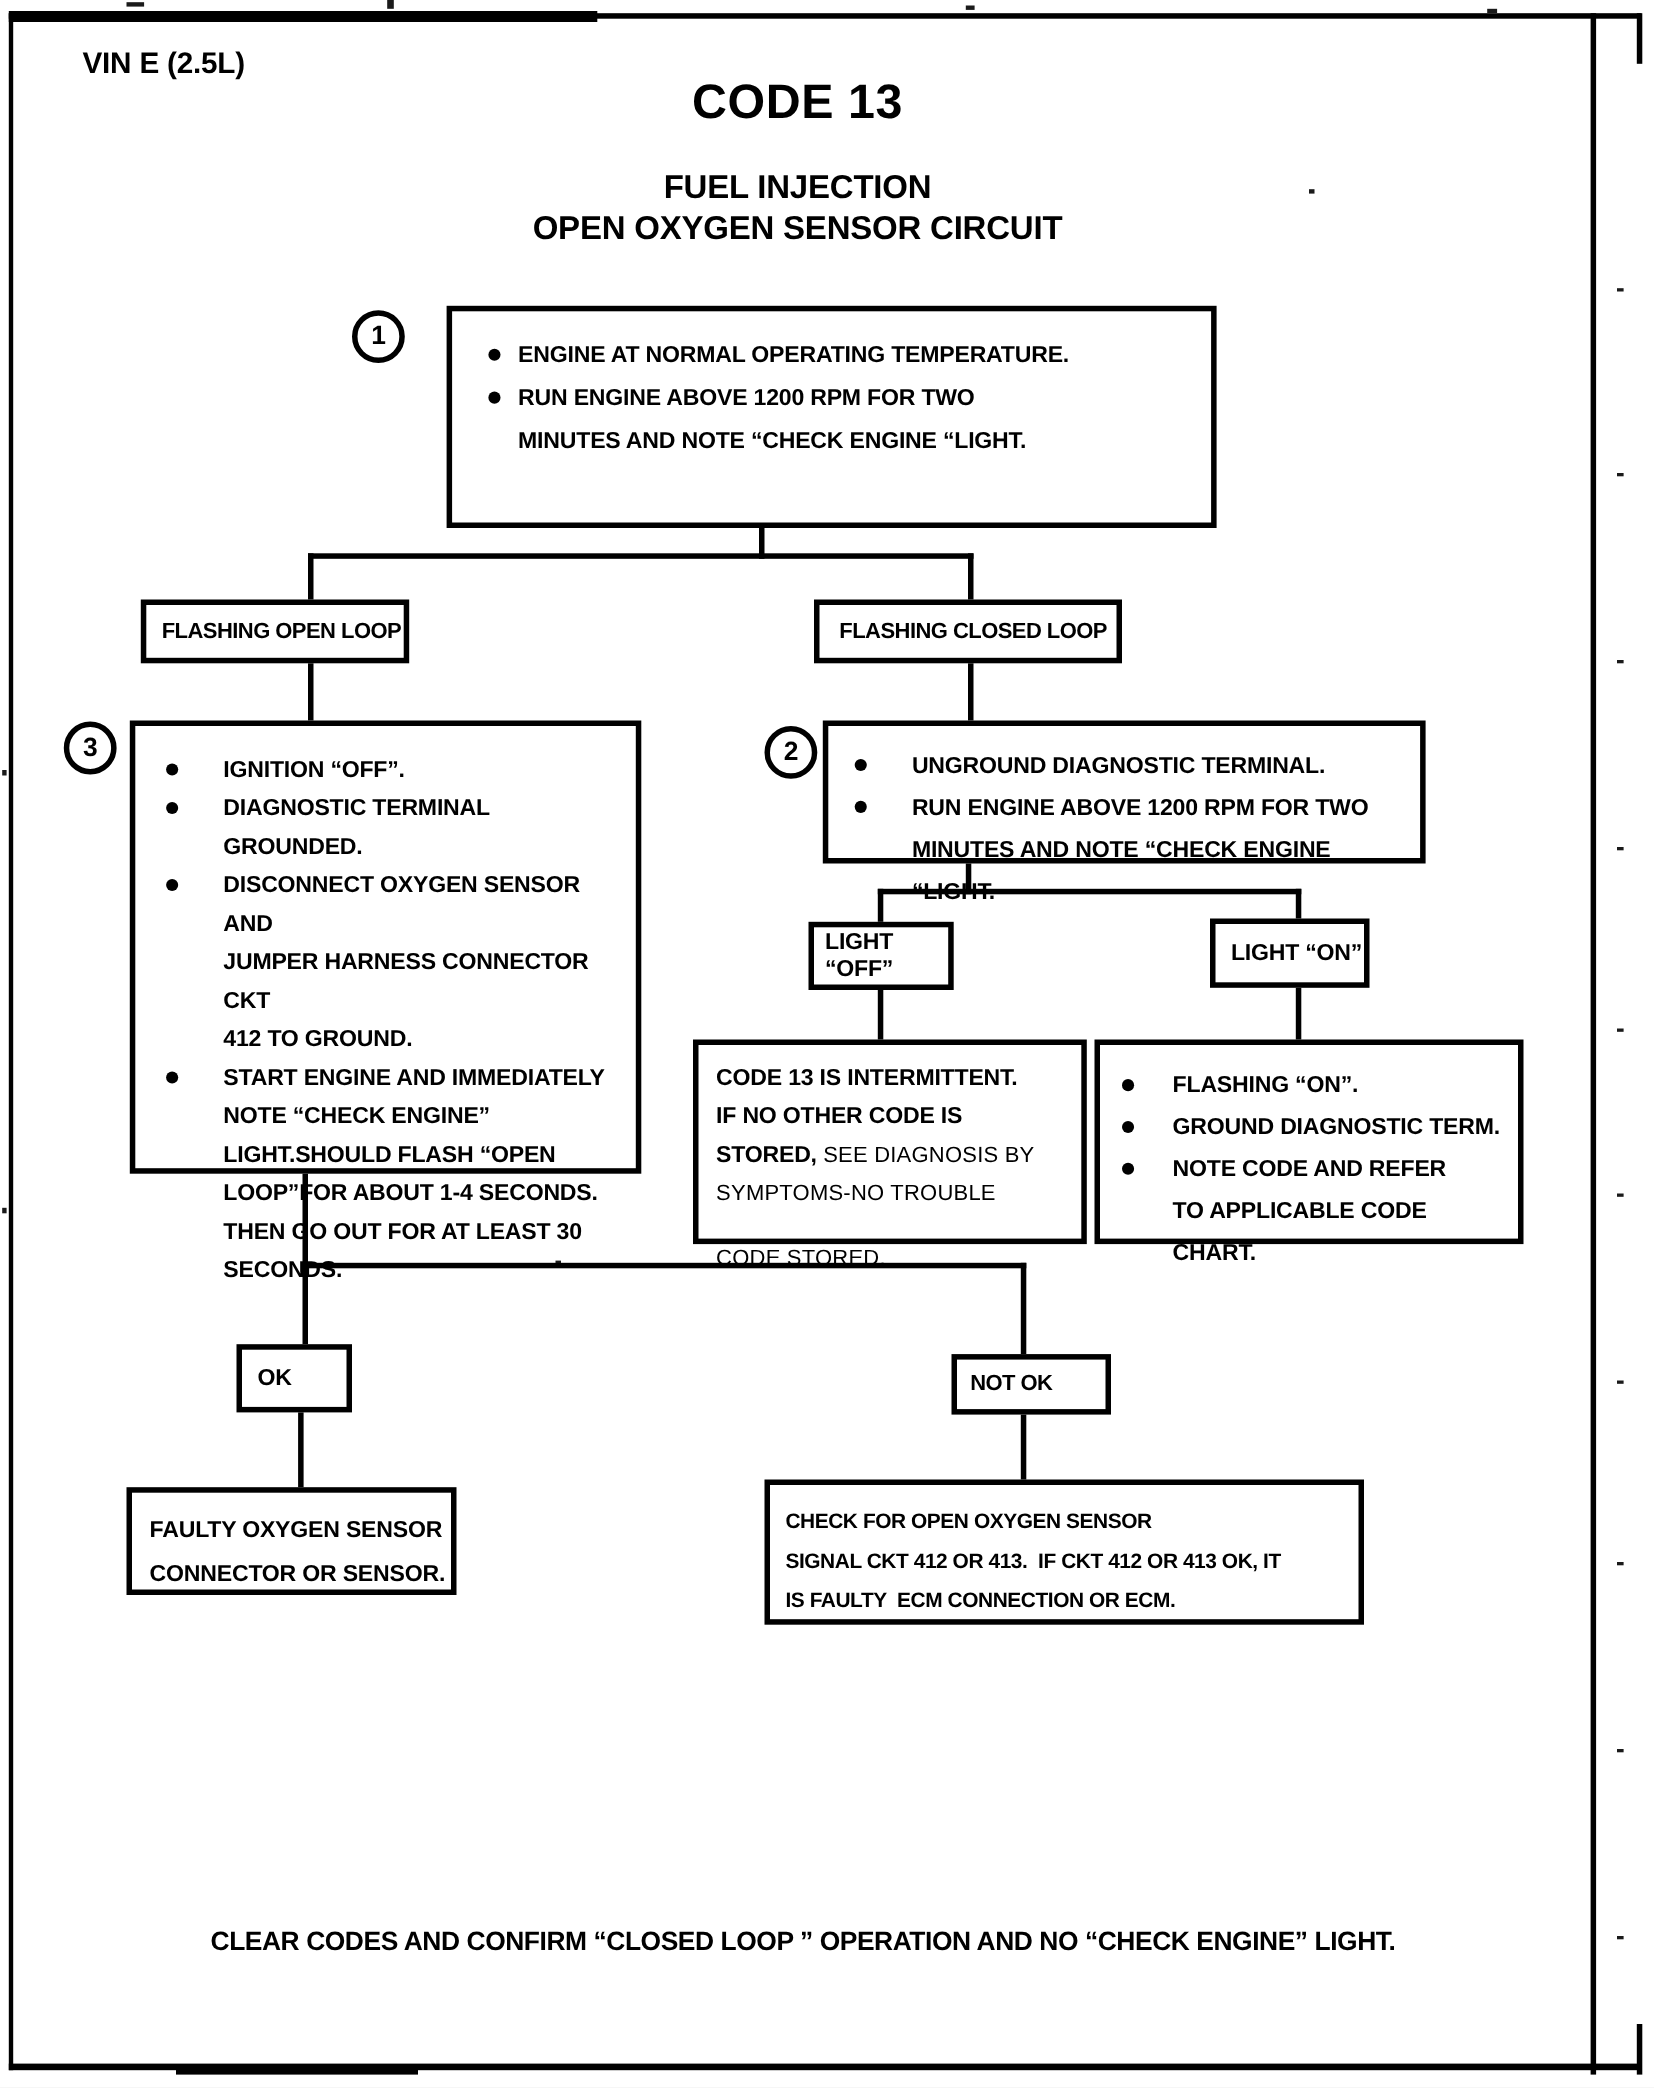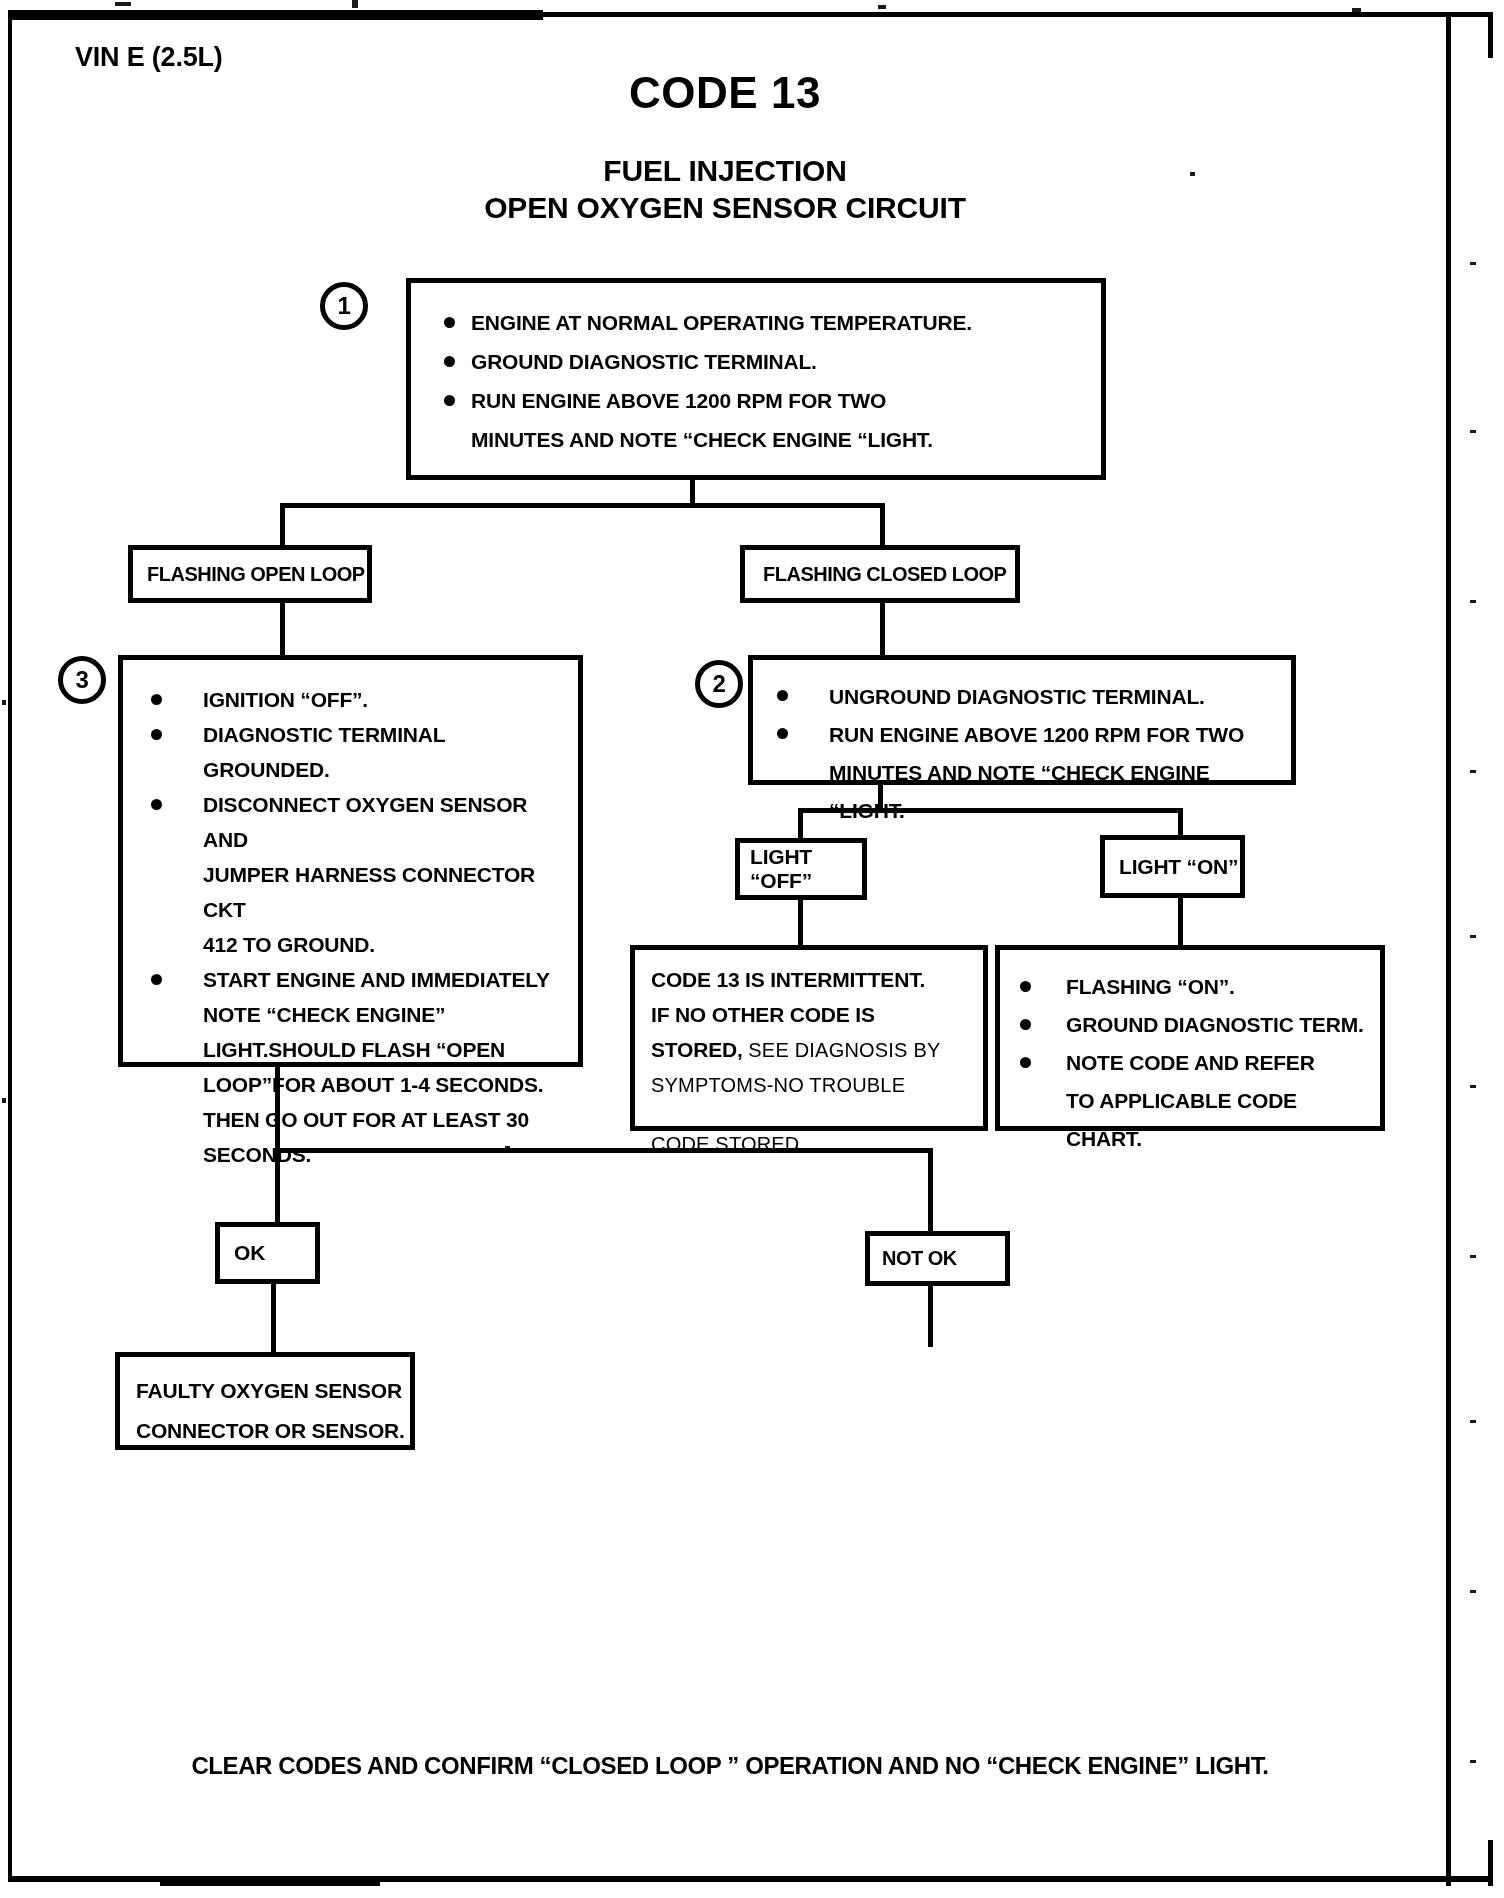--- a/index.html
+++ b/index.html
@@ -107,21 +107,20 @@
   <div class="circle" style="left:58px;top:656px;">
     <span>3</span>
   </div>
   <div class="circle" style="left:695px;top:660px;">
     <span>2</span>
   </div>
 
   <div class="node" style="left:378px;top:278px;width:700px;height:202px;padding:20px 24px 0 30px;line-height:39px;margin-left:28px;">
     <ul class="bullets b-tight">
       <li>ENGINE AT NORMAL OPERATING TEMPERATURE.</li>
-      <li>GROUND DIAGNOSTIC TERMINAL.</li>
       <li>RUN ENGINE ABOVE 1200 RPM FOR TWO
 MINUTES AND NOTE “CHECK ENGINE “LIGHT.</li>
     </ul>
   </div>
 
   <div class="node label-node" style="left:128px;top:545px;width:244px;height:58px;padding-left:14px;font-size:20px;letter-spacing:-0.5px;">
     <span>FLASHING OPEN LOOP</span>
   </div>
 
   <div class="node label-node" style="left:740px;top:545px;width:280px;height:58px;padding-left:18px;font-size:20px;letter-spacing:-0.5px;">
@@ -181,16 +180,19 @@
     <span>OK</span>
   </div>
 
   <div class="node label-node" style="left:865px;top:1231px;width:145px;height:55px;padding-left:12px;font-size:20px;letter-spacing:-0.5px;">
     <span>NOT OK</span>
   </div>
 
   <div class="node pre" style="left:115px;top:1352px;width:300px;height:98px;padding:14px 0 0 16px;line-height:40px;">FAULTY OXYGEN SENSOR
 CONNECTOR OR SENSOR.</div>
 
+  <div class="node pre" style="left:695px;top:1345px;width:545px;height:132px;padding:16px 0 0 14px;line-height:36px;font-size:19px;letter-spacing:-0.4px;">CHECK FOR OPEN OXYGEN SENSOR
+SIGNAL CKT 412 OR 413.  IF CKT 412 OR 413 OK, IT
+IS FAULTY  ECM CONNECTION OR ECM.</div>
 
   <div class="footer-note">CLEAR CODES AND CONFIRM “CLOSED LOOP ” OPERATION AND NO “CHECK ENGINE” LIGHT.</div>
 
 </div>
 
 </body></html>

